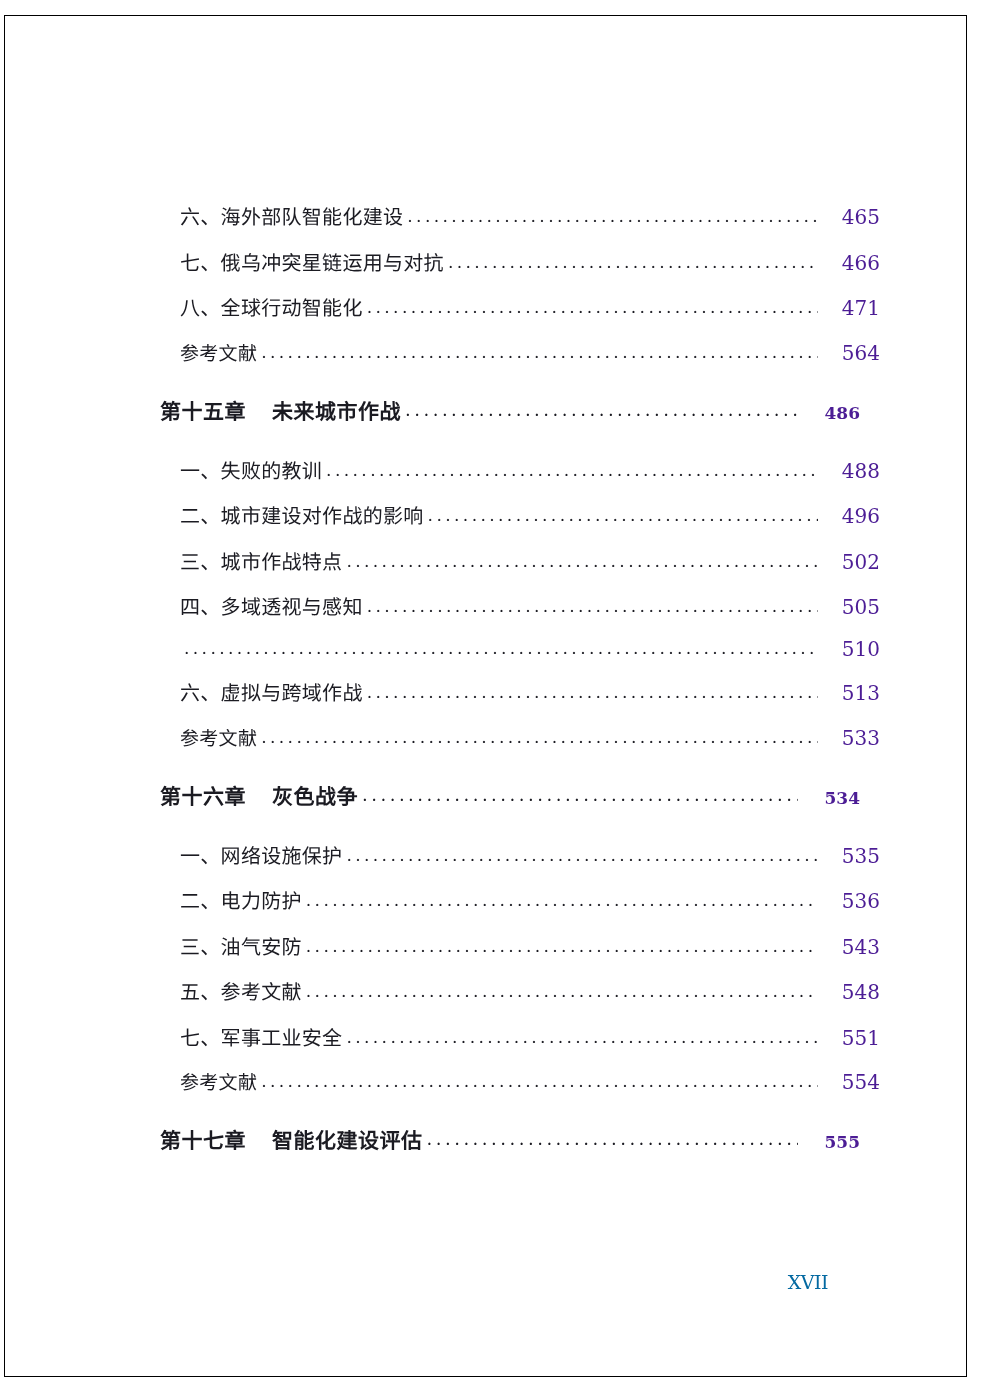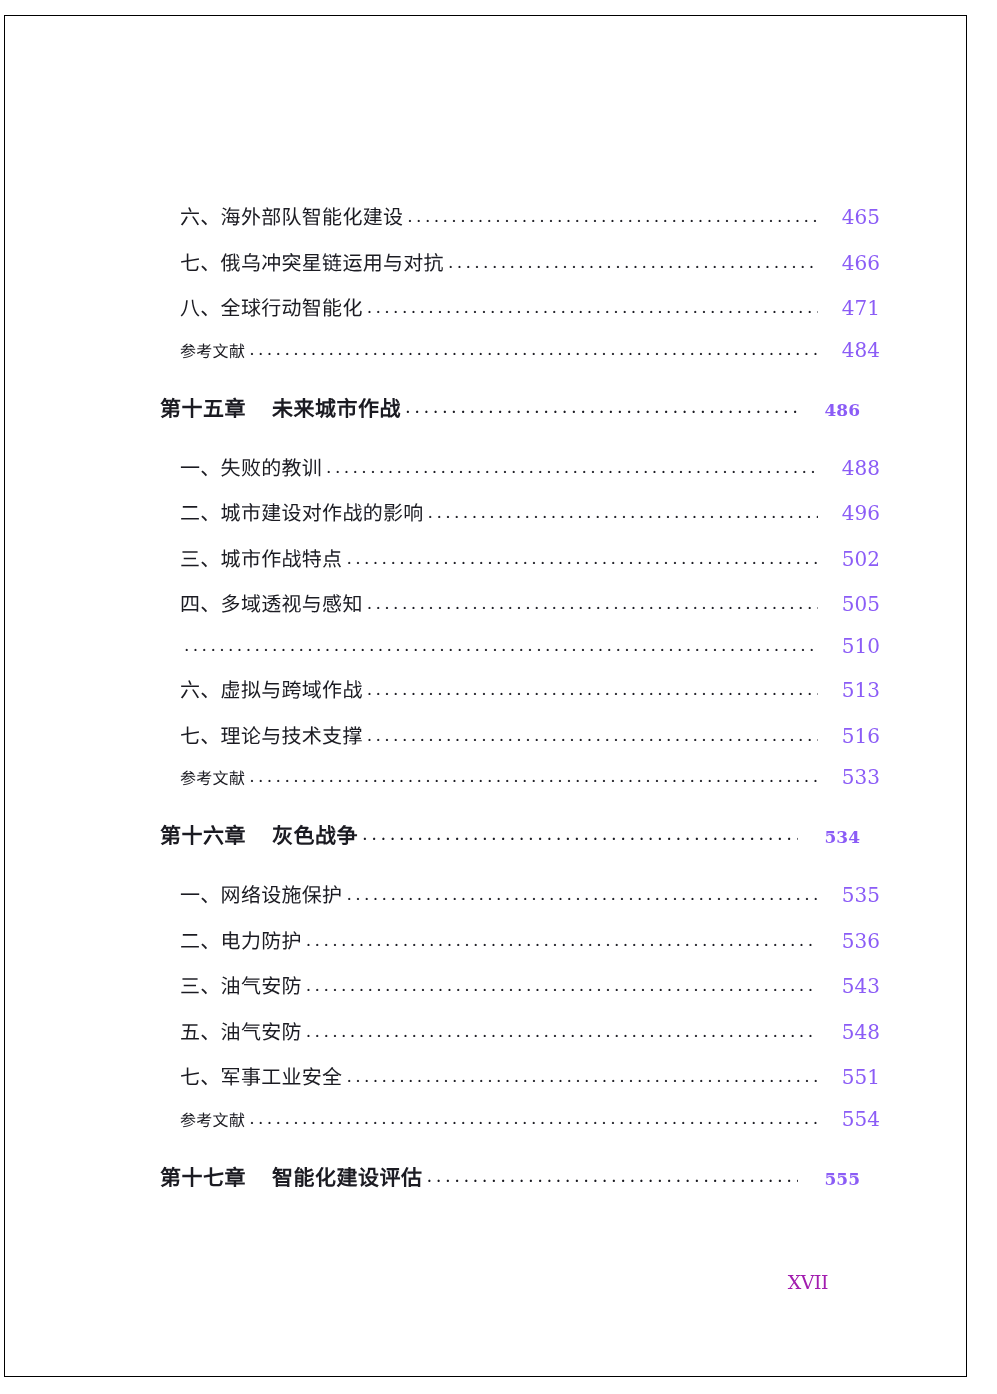--- a/index.html
+++ b/index.html
@@ -62,21 +62,21 @@
     letter-spacing: 3.4px;
     font-size: 17px;
     line-height: 1em;
     color: #1b1b22;
     display: block;
   }
 
   .toc-page {
     flex: 0 0 auto;
     text-align: right;
-    color: #8b5cf6;
+    color: #4c1d95;
     font-family: "DejaVu Serif", "Liberation Serif", serif;
   }
 
   
   .chapter {
     margin-top: 30px;
     margin-bottom: 30px;
     padding-left: 16px;
   }
   .chapter .toc-title {
@@ -109,37 +109,37 @@
   .entry .toc-title {
     font-size: 20px;
     letter-spacing: 0.3px;
   }
   .entry .toc-page {
     font-size: 20px;
     width: 58px;
   }
 
   .entry.refs .toc-title {
-    font-size: 16px;
+    font-size: 19px;
   }
 
   
   .block + .block .chapter { }
 
   
   #folio {
     position: absolute;
     left: 0;
     top: 1255px;
     width: 823px;
     text-align: right;
     font-family: "DejaVu Serif", "Liberation Serif", serif;
     font-size: 19px;
     letter-spacing: -0.5px;
-    color: #a21caf;
+    color: #0369a1;
   }
 </style>
 </head>
 <body>
 
 <div id="page">
 
   <div id="toc">
       <div class="block">
         <div class="toc-row entry">
@@ -153,21 +153,21 @@
           <span class="toc-page">466</span>
         </div>
         <div class="toc-row entry">
           <span class="toc-title">八、全球行动智能化</span>
           <span class="toc-leader"></span>
           <span class="toc-page">471</span>
         </div>
         <div class="toc-row entry refs">
           <span class="toc-title">参考文献</span>
           <span class="toc-leader"></span>
-          <span class="toc-page">484</span>
+          <span class="toc-page">564</span>
         </div>
       </div>
       <div class="block">
         <div class="toc-row chapter">
           <span class="toc-title"><span class="chap-num">第十五章</span><span>未来城市作战</span></span>
           <span class="toc-leader"></span>
           <span class="toc-page">486</span>
         </div>
         <div class="toc-row entry">
           <span class="toc-title">一、失败的教训</span>
@@ -191,25 +191,20 @@
         </div>
         <div class="toc-row entry">
           <span class="toc-leader"></span>
           <span class="toc-page">510</span>
         </div>
         <div class="toc-row entry">
           <span class="toc-title">六、虚拟与跨域作战</span>
           <span class="toc-leader"></span>
           <span class="toc-page">513</span>
         </div>
-        <div class="toc-row entry">
-          <span class="toc-title">七、理论与技术支撑</span>
-          <span class="toc-leader"></span>
-          <span class="toc-page">516</span>
-        </div>
         <div class="toc-row entry refs">
           <span class="toc-title">参考文献</span>
           <span class="toc-leader"></span>
           <span class="toc-page">533</span>
         </div>
       </div>
       <div class="block">
         <div class="toc-row chapter">
           <span class="toc-title"><span class="chap-num">第十六章</span><span>灰色战争</span></span>
           <span class="toc-leader"></span>
@@ -224,21 +219,21 @@
           <span class="toc-title">二、电力防护</span>
           <span class="toc-leader"></span>
           <span class="toc-page">536</span>
         </div>
         <div class="toc-row entry">
           <span class="toc-title">三、油气安防</span>
           <span class="toc-leader"></span>
           <span class="toc-page">543</span>
         </div>
         <div class="toc-row entry">
-          <span class="toc-title">五、油气安防</span>
+          <span class="toc-title">五、参考文献</span>
           <span class="toc-leader"></span>
           <span class="toc-page">548</span>
         </div>
         <div class="toc-row entry">
           <span class="toc-title">七、军事工业安全</span>
           <span class="toc-leader"></span>
           <span class="toc-page">551</span>
         </div>
         <div class="toc-row entry refs">
           <span class="toc-title">参考文献</span>

